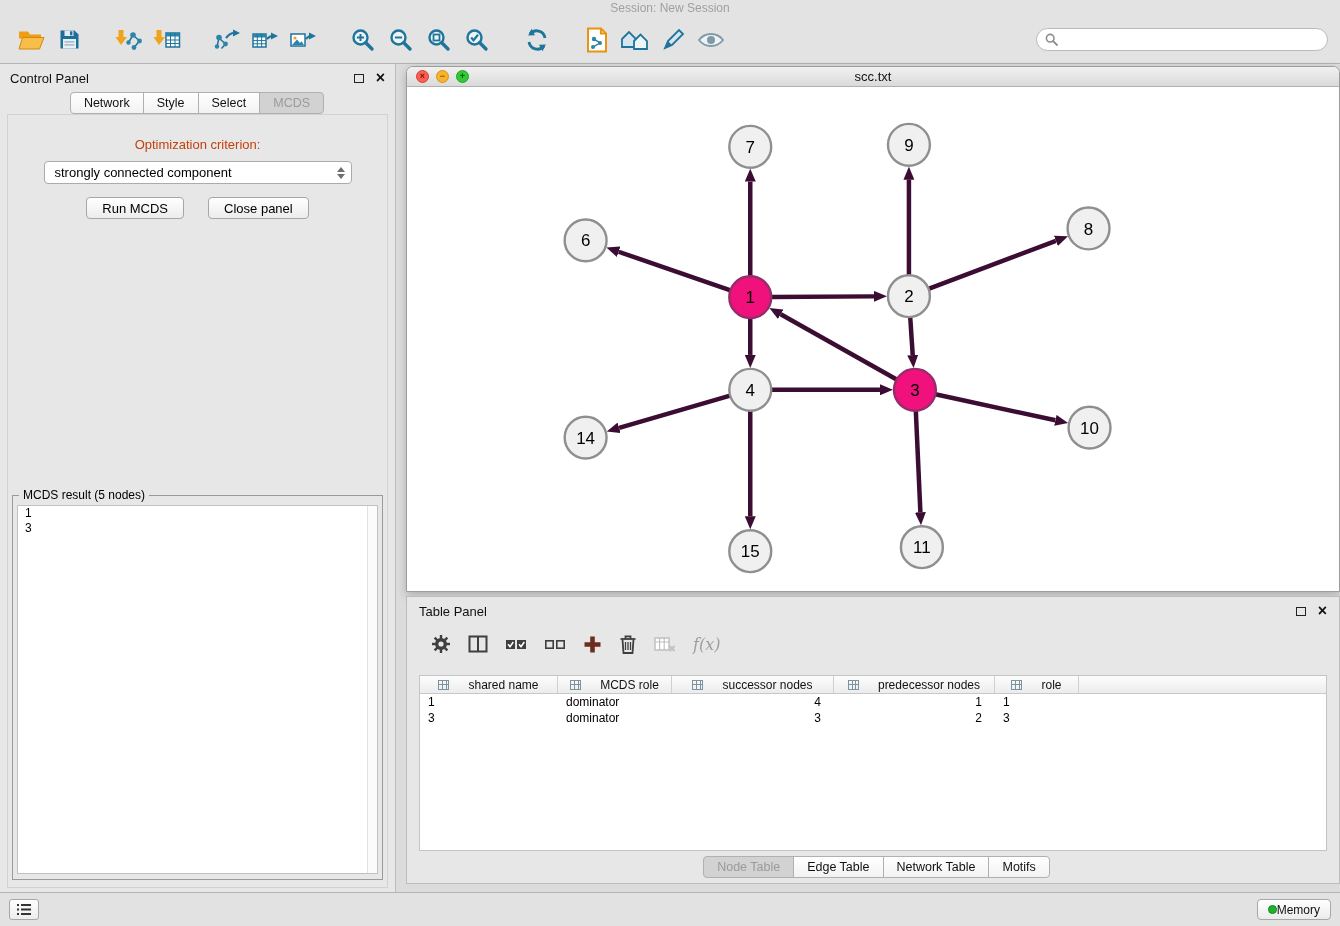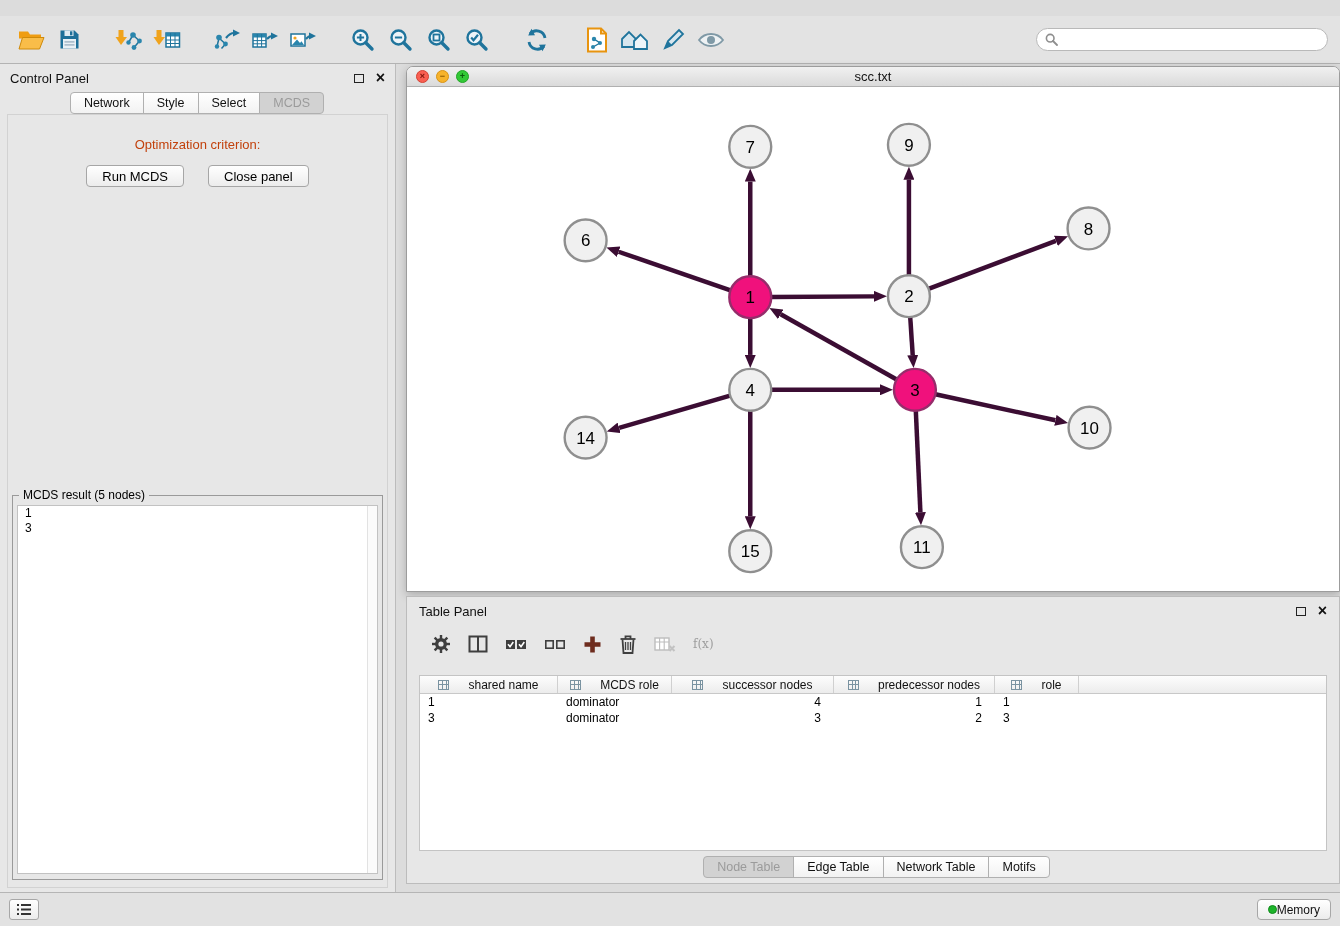--- a/index.html
+++ b/index.html
@@ -71,21 +71,21 @@
   .light-green { background:#32c936; border:1px solid #22a527; color:#0b5e0e; }
   .graph-svg { position:absolute; left:0; top:20px; }
 
   
   .table-panel { position:absolute; left:406px; top:596px; right:0; bottom:42px; background:#e7e7e7;
     border:1px solid #bcbcbc; }
   .tp-header { height:26px; display:flex; align-items:center; padding:2px 12px 0 12px; font-size:13px; color:#111; }
   .tp-toolbar { height:38px; display:flex; align-items:center; gap:17px; padding:0 0 0 24px; margin-top:2px; }
   .tp-btn { background:none; border:none; display:flex; align-items:center; justify-content:center;
     cursor:pointer; flex:0 0 auto; }
-  .fx-label { font-family:"DejaVu Serif", serif; font-size:12px; color:#9e9e9e; }
+  .fx-label { font-family:"DejaVu Serif", serif; font-style:italic; font-size:16px; color:#9e9e9e; }
   .tp-table { position:absolute; left:12px; right:12px; top:78px; height:176px; background:#fff;
     border:1px solid #c4c4c4; overflow:hidden; }
   .thead { display:flex; height:18px; background:linear-gradient(#fdfdfd,#ececec);
     border-bottom:1px solid #c8c8c8; }
   .th { display:flex; align-items:center; justify-content:center; gap:19px; font-size:12px; color:#111;
     border-right:1px solid #d0d0d0; cursor:pointer; }
   .th-label { white-space:nowrap; }
   .sort-ic { width:11px; height:10px; border:1px solid #7a93a1; flex:0 0 auto;
     background:
       linear-gradient(#7a93a1,#7a93a1) 0 3px / 100% 1px no-repeat,
@@ -106,20 +106,23 @@
   .memory-btn { margin-left:auto; height:21px; border:1px solid #a7a7a7; border-radius:4px;
     background:linear-gradient(#ffffff,#ececec); display:flex; align-items:center; padding:0 10px;
     font-size:12px; color:#111; cursor:pointer; font-family:"Liberation Sans",sans-serif; }
   .mem-dot { width:9px; height:9px; border-radius:50%; background:#1db42a; border:1px solid #108a1b; }
 </style>
 </head>
 <body>
 
 <div class="app">
 
+  <div class="titlebar">
+    <span>Session: New Session</span>
+  </div>
 
   <div class="toolbar">
     <button class="tbtn">
       <svg width="27" height="23" viewBox="0 0 27 23">
         <path d="M1 3.5 h9 l2 3 h11 v4 H1 z" fill="#ef9d12"></path>
         <path d="M4.5 9.5 h21.5 l-4.5 11.5 H1 z" fill="#f9bd49" stroke="#cf8a0a" stroke-width="1"></path>
       </svg>
     </button>
     <button class="tbtn">
       <svg width="21" height="21" viewBox="0 0 21 21">
@@ -267,20 +270,27 @@
       <span class="close-icon">×</span>
     </div>
     <div class="cp-tabs">
         <div class="tab">Network</div>
         <div class="tab">Style</div>
         <div class="tab">Select</div>
         <div class="tab tab-active">MCDS</div>
       </div>
     <div class="cp-content">
       <div class="opt-label">Optimization criterion:</div>
+      <div class="dropdown">
+        <span class="dd-label">strongly connected component</span>
+        <span class="stepper">
+          <span class="up"></span>
+            <span class="down"></span>
+        </span>
+      </div>
       <div class="btn-row">
         <button class="btn">Run MCDS</button>
         <button class="btn">Close panel</button>
       </div>
       <fieldset class="result-box">
         <legend>MCDS result (5 nodes)</legend>
         <div class="result-list">
             <div class="list-item">1</div>
             <div class="list-item">3</div>
           </div>

